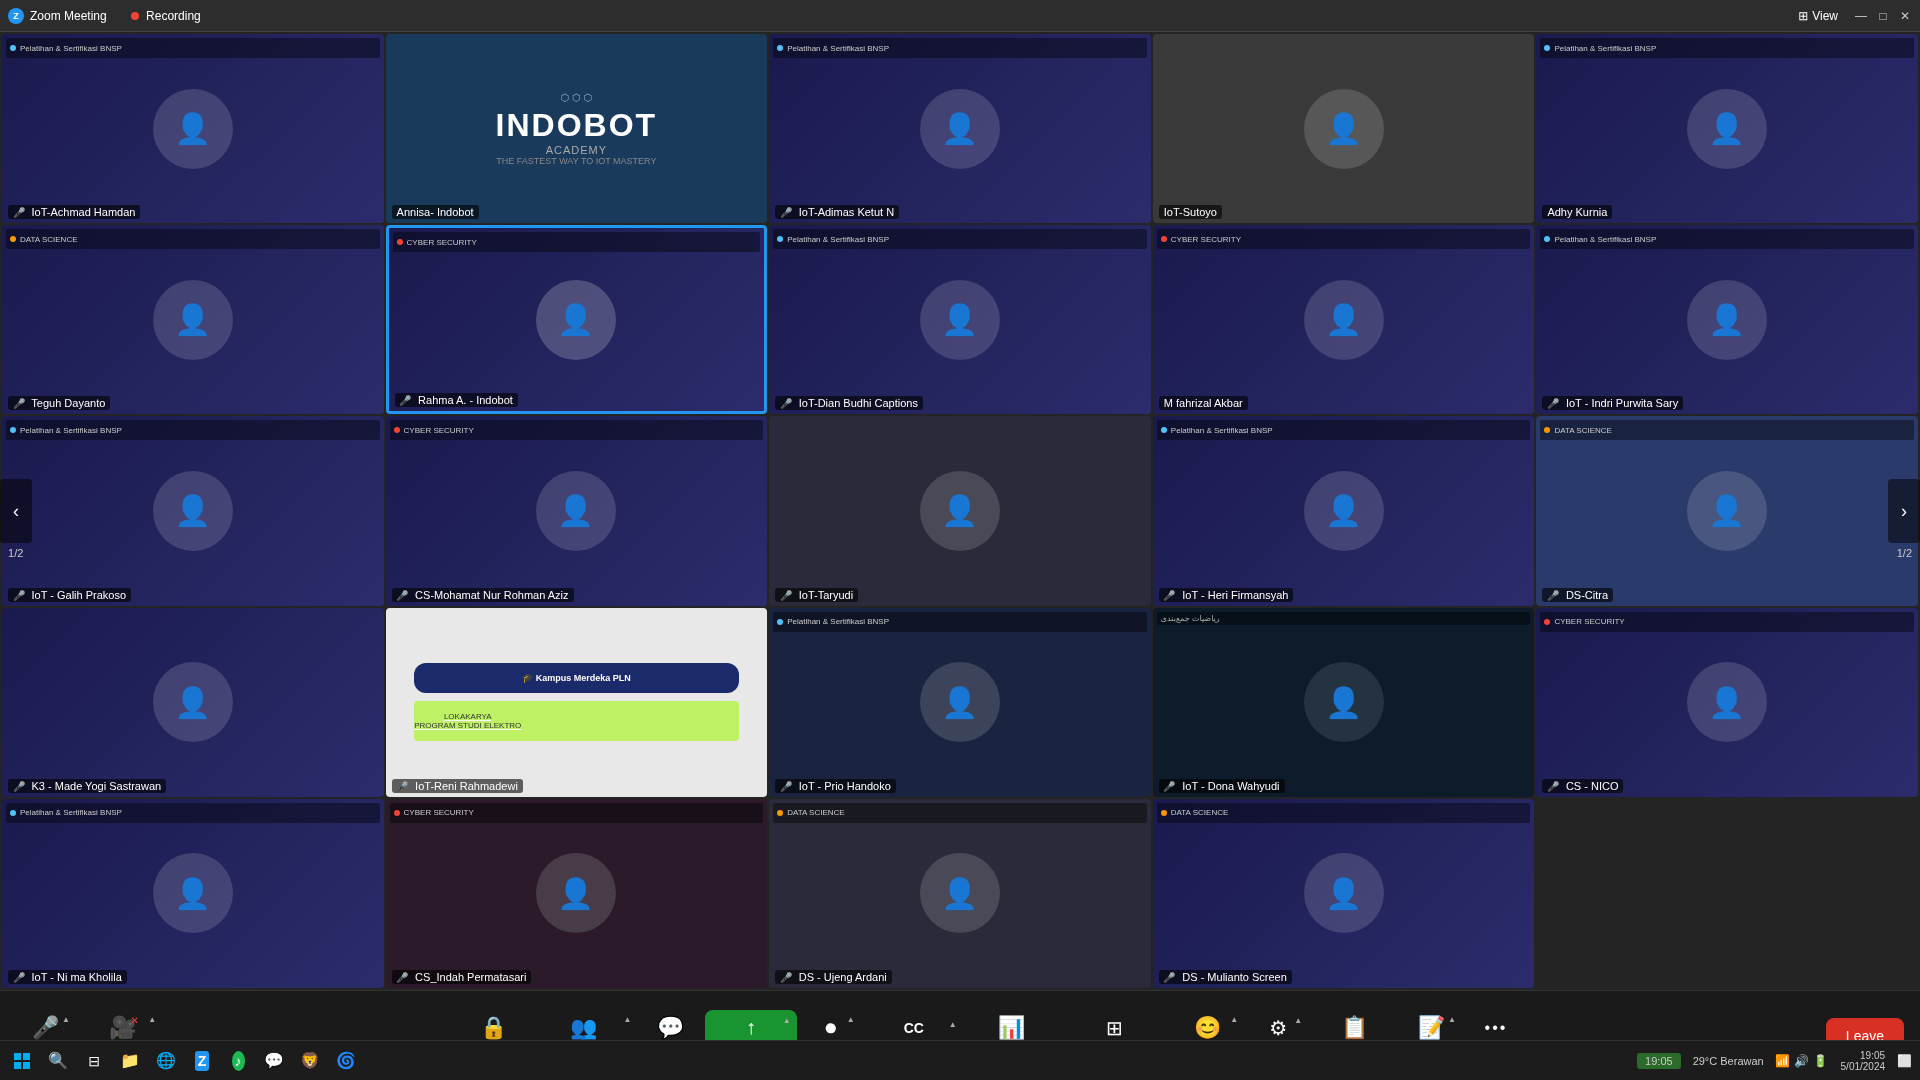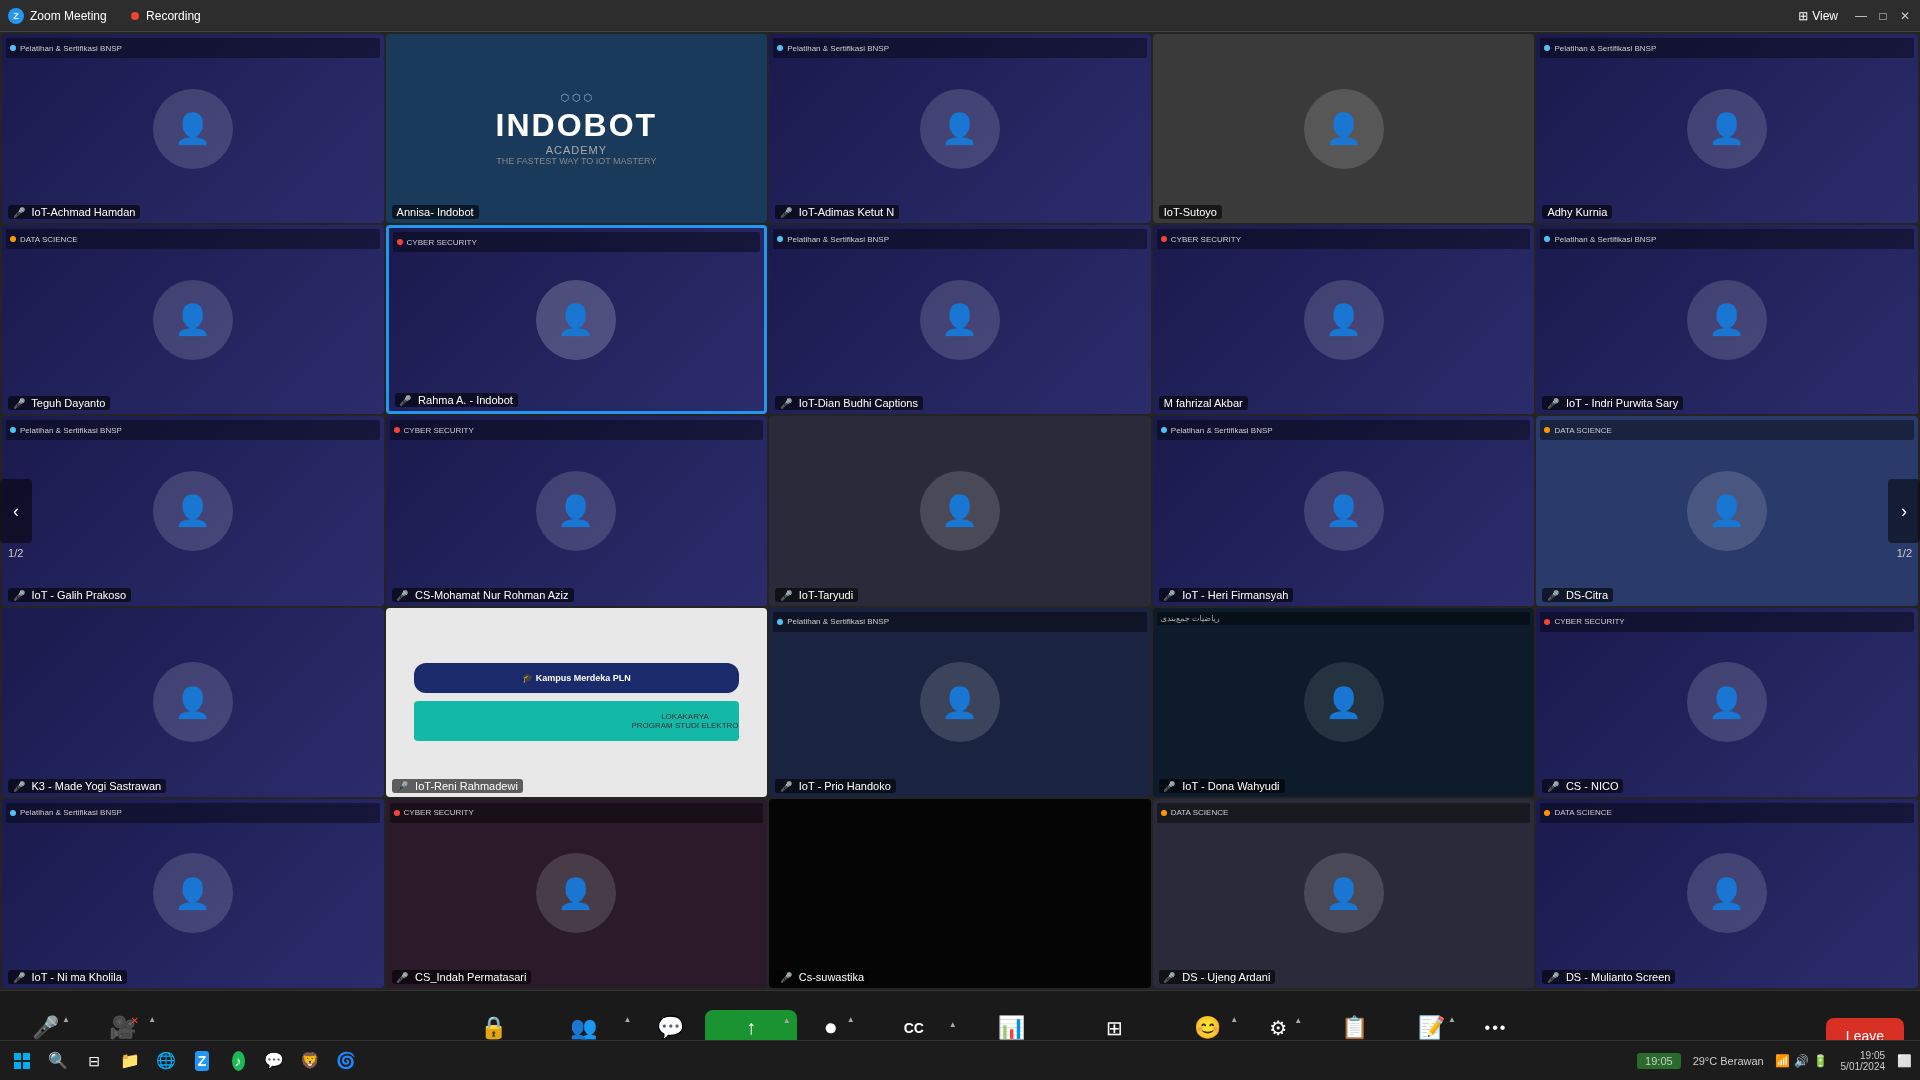--- a/index.html
+++ b/index.html
@@ -534,21 +534,21 @@
         <span class="mic-icon">🎤</span>
         <span>K3 - Made Yogi Sastrawan</span>
       </div>
     </div>
 
     <div class="video-cell" style="background:#e8e8e8;">
       <div style="width:100%;height:100%;display:flex;flex-direction:column;align-items:center;justify-content:center;gap:8px;">
         <div style="background:#1a2a6a;width:85%;height:30px;border-radius:12px;display:flex;align-items:center;justify-content:center;">
           <span style="color:white;font-size:9px;font-weight:bold;">🎓 Kampus Merdeka PLN</span>
         </div>
-        <div style="background:#14b8a6;width:85%;height:40px;border-radius:4px;display:flex;align-items:center;justify-content:flex-end;">
+        <div style="background:#bef264;width:85%;height:40px;border-radius:4px;display:flex;align-items:center;justify-content:flex-start;text-decoration:underline;">
           <span style="color:#333;font-size:8px;text-align:center;">LOKAKARYA<br>PROGRAM STUDI ELEKTRO</span>
         </div>
       </div>
       <div class="participant-name">
         <span class="mic-icon">🎤</span>
         <span style="color:#fff;text-align:right;">IoT-Reni Rahmadewi</span>
       </div>
     </div>
 
     <div class="video-cell" style="background:#1a2440;">
@@ -611,28 +611,20 @@
       </div>
       <div style="width:100%;height:100%;display:flex;align-items:center;justify-content:center;">
         <div style="width:80px;height:80px;border-radius:50%;background:rgba(255,255,255,0.15);display:flex;align-items:center;justify-content:center;font-size:30px;">👤</div>
       </div>
       <div class="participant-name">
         <span class="mic-icon">🎤</span>
         <span>CS_Indah Permatasari</span>
       </div>
     </div>
 
-    <div class="video-cell" style="background:#050505;">
-      <div style="width:100%;height:100%;display:flex;align-items:center;justify-content:center;">
-      </div>
-      <div class="participant-name">
-        <span class="mic-icon">🎤</span>
-        <span>Cs-suwastika</span>
-      </div>
-    </div>
 
     <div class="video-cell" style="background:#2a2a3a;">
       <div class="cell-banner">
         <div class="banner-dot" style="background:#ff9800;"></div>
         <span class="banner-text">DATA SCIENCE</span>
       </div>
       <div style="width:100%;height:100%;display:flex;align-items:center;justify-content:center;">
         <div style="width:80px;height:80px;border-radius:50%;background:rgba(255,255,255,0.15);display:flex;align-items:center;justify-content:center;font-size:30px;">👤</div>
       </div>
       <div class="participant-name">

